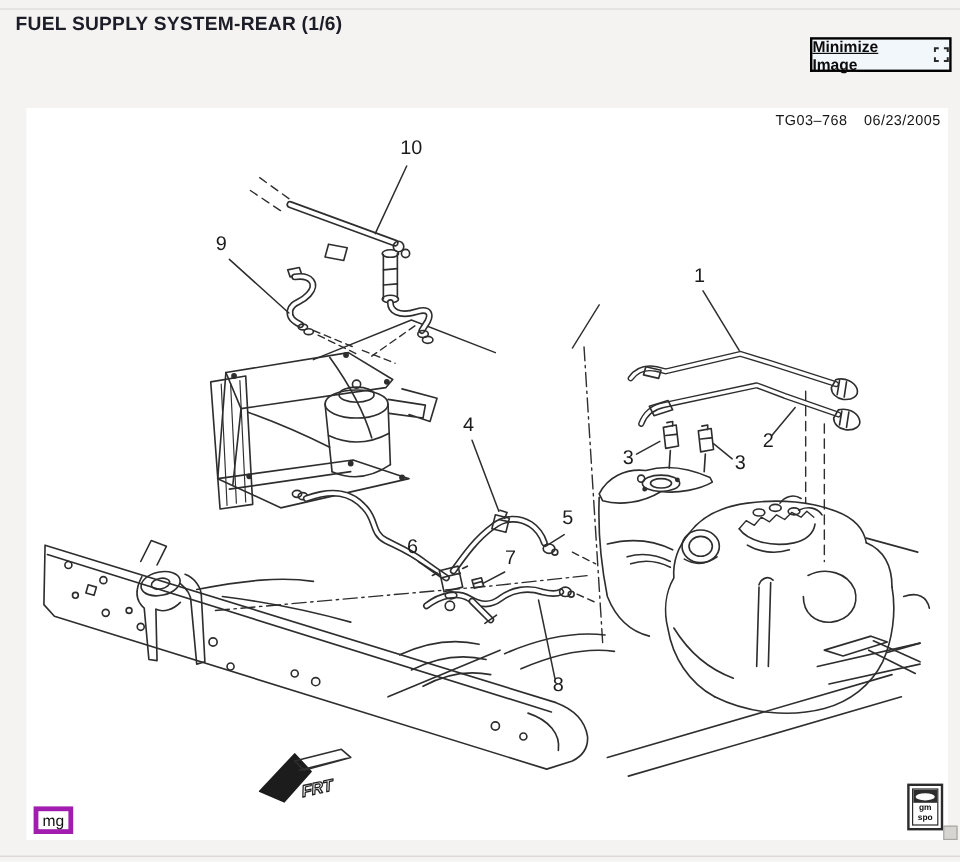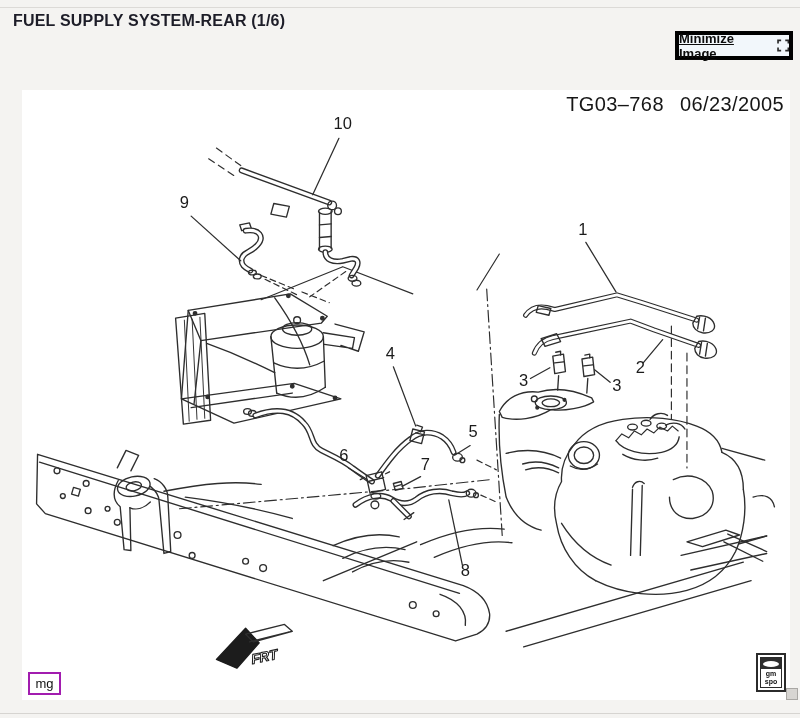--- a/index.html
+++ b/index.html
@@ -10,38 +10,38 @@
     position:relative;
     overflow:hidden;
   }
   .top-rule { position:absolute; left:0; top:7px; width:800px; height:1px; background:#dcdad7; }
   .page-title {
     position:absolute; left:13px; top:12px;
     font-size:16px; font-weight:bold; color:#1d1d28; letter-spacing:0.2px;
   }
   .minimize-btn {
     position:absolute; right:7px; top:31px; height:29px; width:118px;
-    background:#f2f7fb; border:4px solid #000000;
+    background:#f2f7fb; border:2px solid #000000;
     display:flex; align-items:center; justify-content:center; gap:6px;
     cursor:pointer;
   }
   .minimize-btn .lbl { font-size:13px; font-weight:bold; color:#0c0c0c; text-decoration:underline; }
   .canvas {
     position:absolute; left:22px; top:90px; width:768px; height:610px;
     background:#ffffff;
   }
   .ref-line {
     position:absolute; right:6px; top:3px;
-    font-size:20px; color:#161616; letter-spacing:0.4px;
+    font-size:12px; color:#161616; letter-spacing:0.4px;
   }
   .ref-line span { margin-left:10px; }
   .ref-line span:first-child { margin-left:0; }
   .stamp-mg {
     position:absolute; left:6px; bottom:5px; width:33px; height:23px;
-    border:2px solid #a21caf; background:#fff;
+    border:4px solid #a21caf; background:#fff;
     font-size:13px; color:#111; display:flex; align-items:center; justify-content:center;
   }
   .gmspo {
     position:absolute; right:4px; bottom:8px; width:30px; height:39px;
     border:2px solid #2b2b2b; background:#fff; padding:2px;
   }
   .gmspo .inner { width:100%; height:100%; border:1px solid #2b2b2b; overflow:hidden; }
   .gmspo .cap { height:11px; background:#2e2e2e; display:flex; align-items:center; justify-content:center; }
   .gmspo .cap i { display:block; width:16px; height:6px; background:#fff; border-radius:50%; }
   .gmspo .txt { font-size:7px; line-height:7px; font-weight:bold; text-align:center; color:#111; margin-top:1px; }

